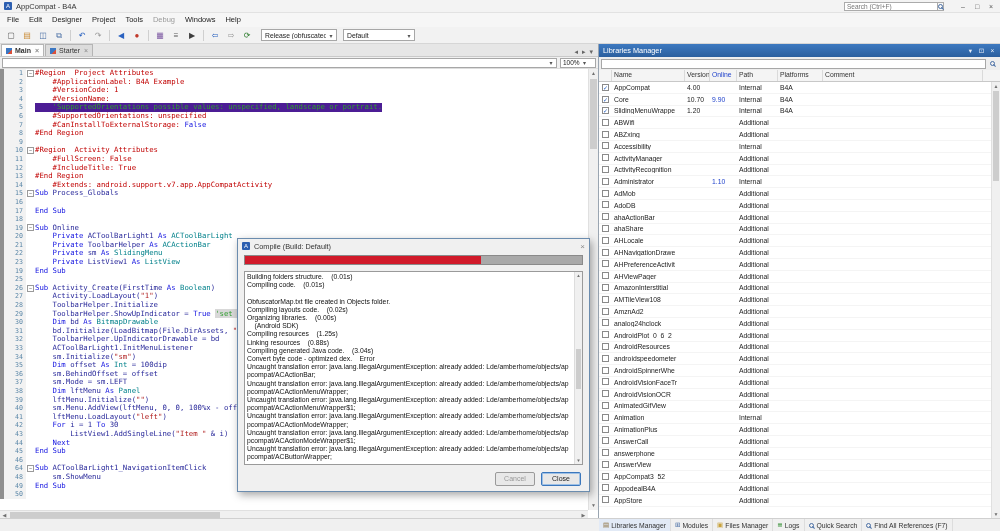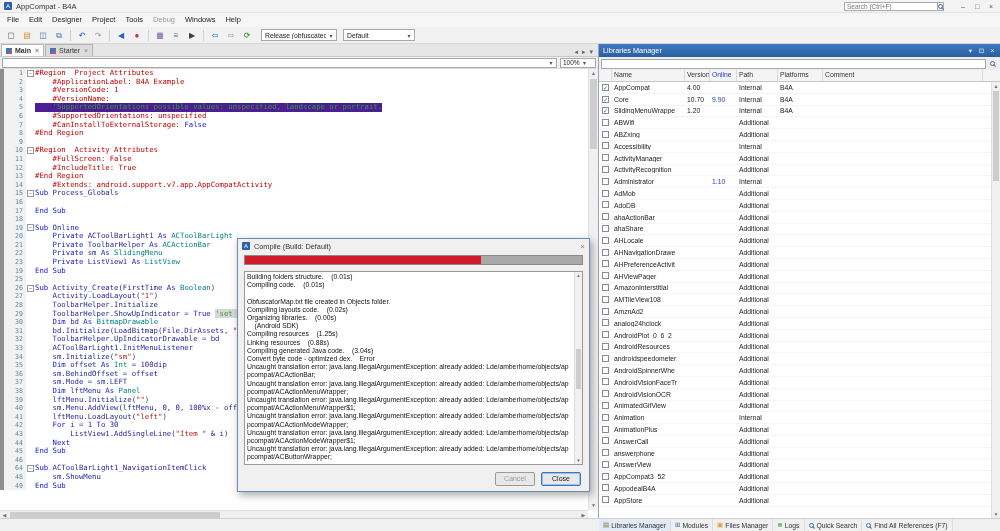--- a/index.html
+++ b/index.html
@@ -457,20 +457,25 @@
           <div class="cl">
             <span class="ln">48</span>
             <span class="fold"></span>
             <span class="ct"><span class="sg-d">    sm.ShowMenu</span></span>
           </div>
           <div class="cl">
             <span class="ln">49</span>
             <span class="fold"></span>
             <span class="ct"><span class="sg-k">End Sub</span></span>
           </div>
+          <div class="cl">
+            <span class="ln">50</span>
+            <span class="fold"></span>
+            <span class="ct"></span>
+          </div>
         </div>
     </div>
     <div class="vscroll">
       <div class="arr">▲</div>
       <div class="thumb"></div>
       <div class="arr b">▼</div>
     </div>
     <div class="hscroll">
       <div class="arr l">◀</div>
       <div class="thumb"></div>

